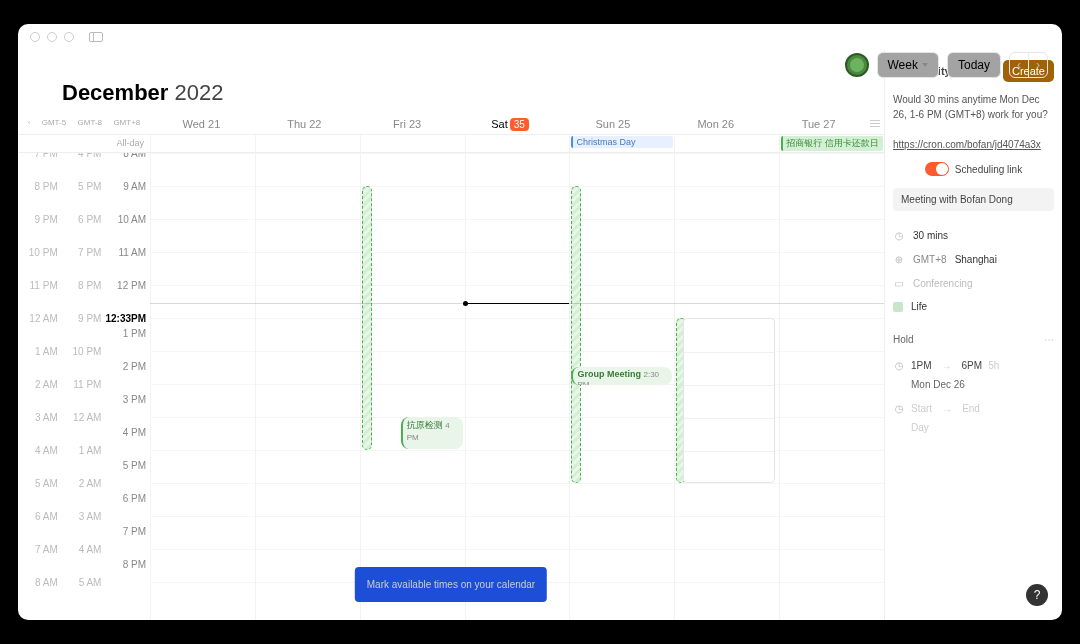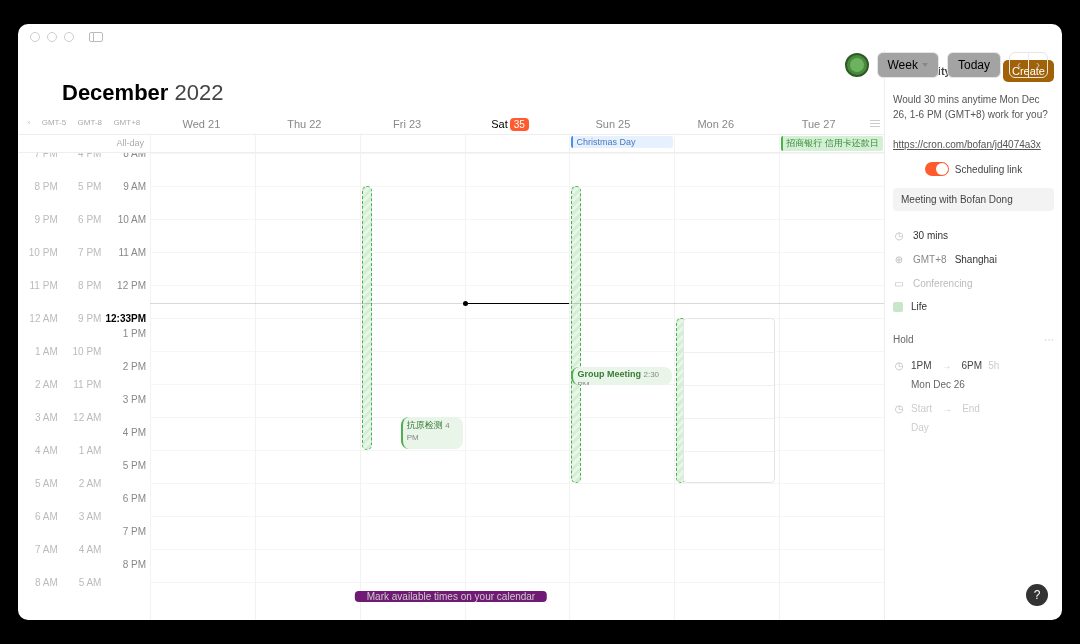--- a/index.html
+++ b/index.html
@@ -58,21 +58,21 @@
 
 .now-line { position: absolute; left: 0; right: 0; height: 1px; background: #000; }
 .now-dot { position: absolute; left: -3px; top: -2px; width: 5px; height: 5px; background: #000; border-radius: 50%; }
 
 .event { position: absolute; font-size: 9px; padding: 2px 4px; border-radius: 8px; overflow: hidden; }
 .ev-green { background: #e8f5e8; border-left: 2px solid #4caf50; color: #3a7a3a; }
 .ev-green-stripe { background: repeating-linear-gradient(135deg, #d4f0d4, #d4f0d4 3px, #e8f5e8 3px, #e8f5e8 6px); border: 1px dashed #4caf50; }
 .ev-time { color: #888; font-size: 8px; }
 .avail-block { position: absolute; background: #fff; border: 1px solid #e5e5e5; border-radius: 4px; }
 
-.tooltip { position: absolute; bottom: 18px; left: 50%; transform: translateX(-50%); background: #701a75; color: #ccc; font-size: 10px; padding: 0 12px; border-radius: 4px; }
+.tooltip { position: absolute; bottom: 18px; left: 50%; transform: translateX(-50%); background: #1d4ed8; color: #ccc; font-size: 10px; padding: 12px 12px; border-radius: 4px; }
 
 .sidebar { width: 178px; border-left: 1px solid #eee; padding: 10px 8px; font-size: 11px; color: #444; overflow-y: auto; }
 .side-head { display: flex; align-items: center; justify-content: space-between; margin-bottom: 10px; }
 .side-head .title { font-weight: 600; font-size: 11px; }
 .side-icons { display: flex; gap: 6px; align-items: center; color: #bbb; font-size: 12px; }
 .create-btn { background: #a16207; color: #fff; border: none; border-radius: 5px; padding: 5px 9px; font-size: 11px; font-weight: 500; cursor: pointer; }
 .side-text { font-size: 10px; line-height: 1.5; color: #555; margin-bottom: 10px; }
 .side-text a { color: #555; text-decoration: underline; }
 .toggle-row { display: flex; align-items: center; gap: 6px; margin-bottom: 12px; font-size: 10px; justify-content: center; }
 .toggle { width: 24px; height: 14px; background: #ff5b2e; border-radius: 7px; position: relative; }

